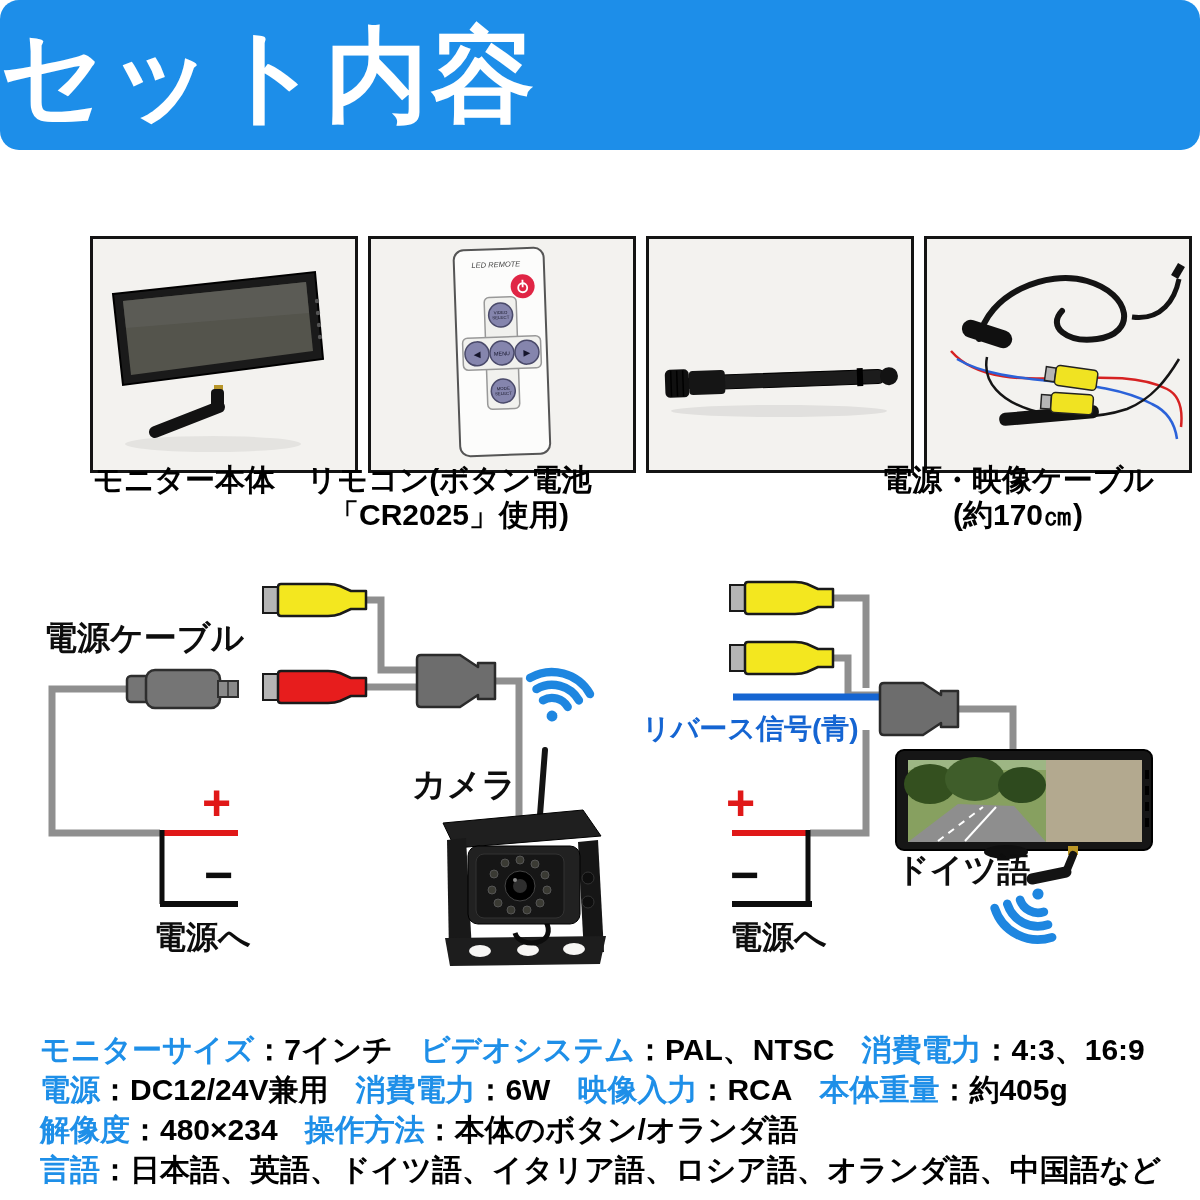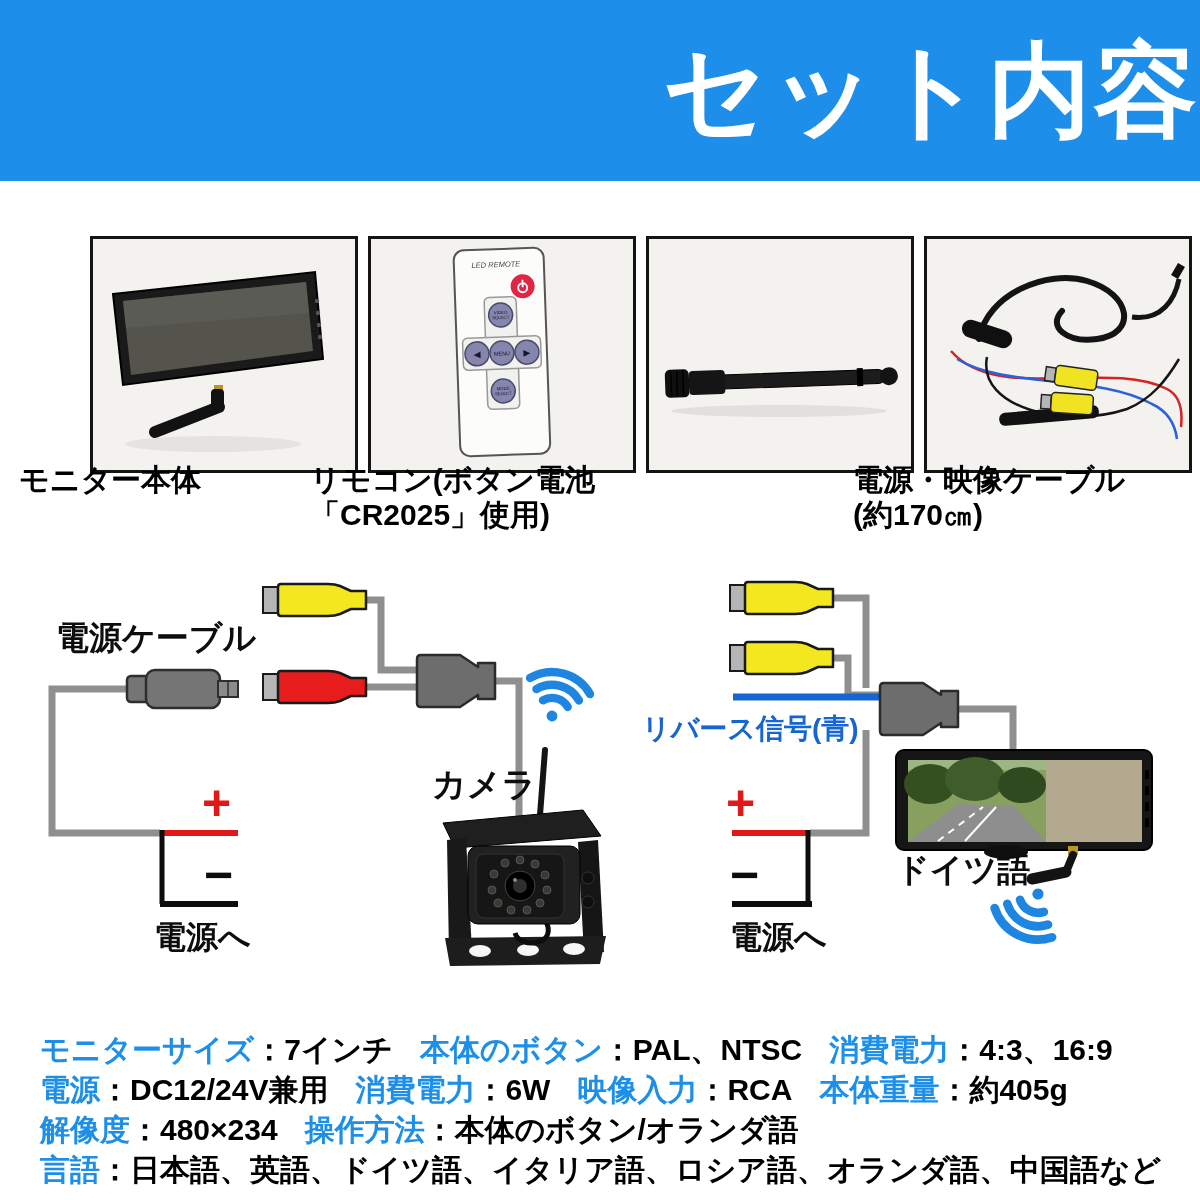--- a/index.html
+++ b/index.html
@@ -1,33 +1,33 @@
 <!DOCTYPE html>
 <html><head>
 <meta charset="utf-8">
 <style>
   html,body{margin:0;padding:0;background:#fff;}
   .page{position:relative;width:1200px;height:1200px;background:#ffffff;overflow:hidden;
         font-family:"Liberation Sans","DejaVu Sans",sans-serif;}
   
-  .banner{position:absolute;left:0;top:0;width:1200px;height:181px;background:#1d8ee9;
-          display:flex;align-items:center;justify-content:flex-end;}
+  .banner{position:absolute;left:0;top:0;width:1200px;height:150px;background:#1d8ee9;
+          display:flex;align-items:center;justify-content:flex-start;border-radius:19px;}
   .banner h1{margin:0;color:#fff;font-size:103px;font-weight:bold;letter-spacing:3px;line-height:1;}
   
   .photo-box{position:absolute;top:220px;width:268px;height:237px;background:#f3f2ef;
              border:3px solid #141414;box-sizing:border-box;}
   .photo-box svg{display:block;width:100%;height:100%;}
-  .caption{position:absolute;top:462px;width:330px;font-weight:bold;
+  .caption{position:absolute;top:462px;width:330px;text-align:center;font-weight:bold;
            color:#000;font-size:30px;line-height:35px;white-space:nowrap;}
   .caption div:empty{display:none;}
   
   .diagram-svg{position:absolute;left:0;top:545px;width:1200px;height:475px;}
   .dlabel{position:absolute;font-weight:bold;color:#0d0d0d;white-space:nowrap;line-height:1.1;}
-  .lbl-power-cable{left:56px;top:620px;font-size:33px;}
-  .lbl-camera{left:432px;top:766px;font-size:34px;}
+  .lbl-power-cable{left:44px;top:620px;font-size:33px;}
+  .lbl-camera{left:412px;top:766px;font-size:34px;}
   .lbl-reverse{left:642px;top:714px;font-size:28px;color:#1565d2;}
   .lbl-monitor{left:896px;top:852px;font-size:33px;}
   .lbl-to-power-l{left:154px;top:920px;font-size:32px;}
   .lbl-to-power-r{left:730px;top:920px;font-size:32px;}
   .sign{position:absolute;font-weight:900;font-size:50px;line-height:1;}
   .plus-l{left:202px;top:778px;color:#e01818;}
   .minus-l{left:204px;top:850px;color:#0d0d0d;}
   .plus-r{left:726px;top:778px;color:#e01818;}
   .minus-r{left:730px;top:850px;color:#0d0d0d;}
   
@@ -85,21 +85,21 @@
         <circle cx="131" cy="114" r="12" fill="#8585ad" stroke="#4a4a6a" stroke-width="1.5"></circle>
         <text x="131" y="116.5" font-size="5.4" fill="#15152c" text-anchor="middle">MENU</text>
         <circle cx="156" cy="114" r="12" fill="#8585ad" stroke="#4a4a6a" stroke-width="1.5"></circle>
         <text x="156" y="117.5" font-size="9" fill="#15152c" text-anchor="middle">▶</text>
         <circle cx="131" cy="152" r="12" fill="#8585ad" stroke="#4a4a6a" stroke-width="1.5"></circle>
         <text x="131" y="151" font-size="4.4" fill="#1c1c2e" text-anchor="middle">MODE</text>
         <text x="131" y="156" font-size="4.4" fill="#1c1c2e" text-anchor="middle">SELECT</text>
       </g>
     </svg>
   </figure>
-  <figcaption class="caption" style="left:310px">
+  <figcaption class="caption" style="left:284px">
     <div>リモコン(ボタン電池</div>
     <div>「CR2025」使用)</div>
   </figcaption>
 
   <figure class="photo-box" style="left:606px">
     <svg viewBox="0 0 262 231">
       <ellipse cx="130" cy="172" rx="108" ry="6" fill="#000" opacity="0.07"></ellipse>
       <g transform="rotate(-2 131 140)">
         <rect x="38" y="134" width="198" height="14" rx="7" fill="#1c1c1c" stroke="#000"></rect>
         <rect x="16" y="127" width="24" height="28" rx="5" fill="#101010"></rect>
@@ -269,19 +269,19 @@
   <div class="dlabel lbl-reverse">リバース信号(青)</div>
   <div class="dlabel lbl-monitor">ドイツ語</div>
   <div class="dlabel lbl-to-power-l">電源へ</div>
   <div class="dlabel lbl-to-power-r">電源へ</div>
   <div class="sign plus-l">+</div>
   <div class="sign minus-l">−</div>
   <div class="sign plus-r">+</div>
   <div class="sign minus-r">−</div>
 
   <section class="specs">
-      <div class="spec-line"><span class="spec-pair"><span class="spec-label">モニターサイズ</span><span class="spec-value">：7インチ</span></span><span class="spec-pair"><span class="spec-label">本体のボタン</span><span class="spec-value">：PAL、NTSC</span></span><span class="spec-pair"><span class="spec-label">消費電力</span><span class="spec-value">：4:3、16:9</span></span></div>
+      <div class="spec-line"><span class="spec-pair"><span class="spec-label">モニターサイズ</span><span class="spec-value">：7インチ</span></span><span class="spec-pair"><span class="spec-label">ビデオシステム</span><span class="spec-value">：PAL、NTSC</span></span><span class="spec-pair"><span class="spec-label">消費電力</span><span class="spec-value">：4:3、16:9</span></span></div>
       <div class="spec-line"><span class="spec-pair"><span class="spec-label">電源</span><span class="spec-value">：DC12/24V兼用</span></span><span class="spec-pair"><span class="spec-label">消費電力</span><span class="spec-value">：6W</span></span><span class="spec-pair"><span class="spec-label">映像入力</span><span class="spec-value">：RCA</span></span><span class="spec-pair"><span class="spec-label">本体重量</span><span class="spec-value">：約405g</span></span></div>
       <div class="spec-line"><span class="spec-pair"><span class="spec-label">解像度</span><span class="spec-value">：480×234</span></span><span class="spec-pair"><span class="spec-label">操作方法</span><span class="spec-value">：本体のボタン/オランダ語</span></span></div>
       <div class="spec-line"><span class="spec-pair"><span class="spec-label">言語</span><span class="spec-value">：日本語、英語、ドイツ語、イタリア語、ロシア語、オランダ語、中国語など</span></span></div>
     </section>
 
 </div>
 
 </body></html>

